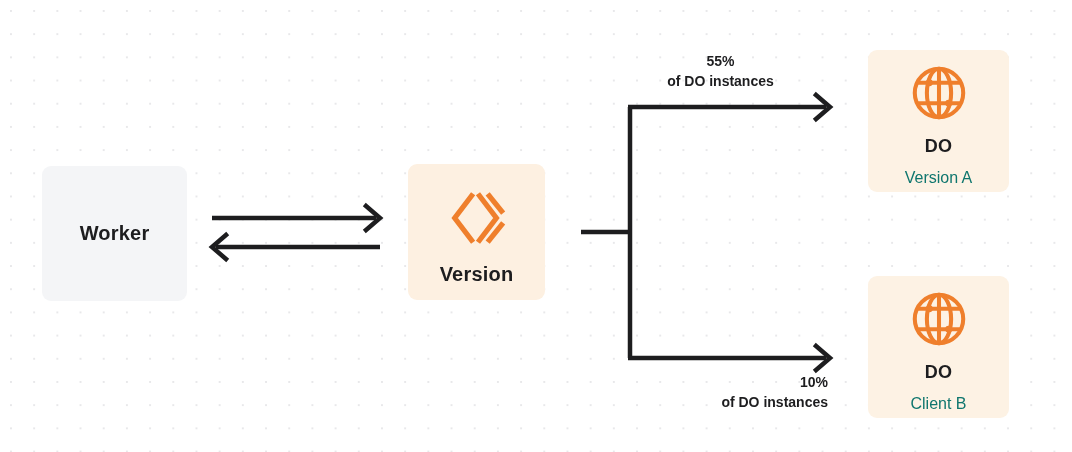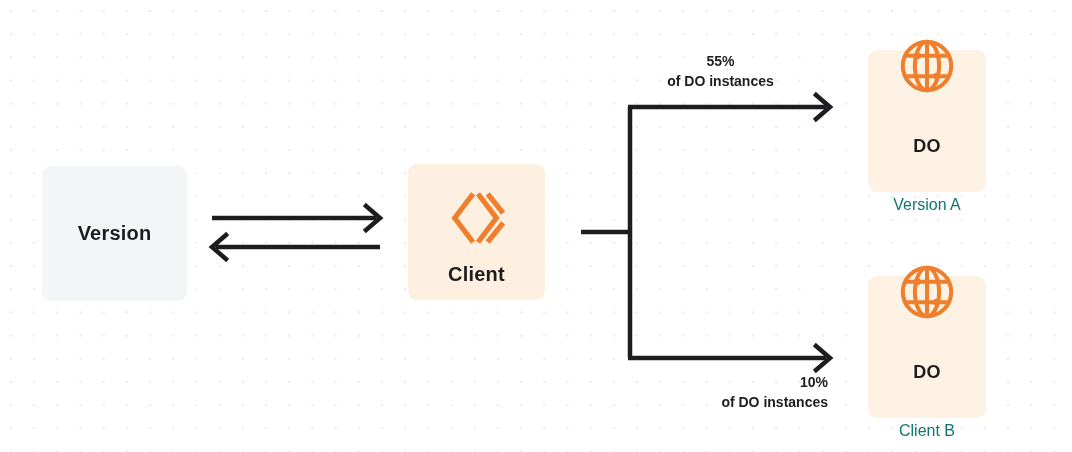--- a/index.html
+++ b/index.html
@@ -57,25 +57,24 @@
     font-size: 20px;
     font-weight: bold;
     color: #1d1d1f;
     margin-top: 14px;
     letter-spacing: 0.2px;
   }
 
   
   .do-node {
     left: 868px;
-    width: 118px;
+    width: 141px;
     height: 142px;
     background: #fdf2e4;
     padding-top: 6px;
-    gap: 27px;
   }
   #do-node-a { top: 50px; }
   #do-node-b { top: 276px; }
   .do-node .node-title {
     font-size: 18px;
     font-weight: bold;
     color: #1d1d1f;
     margin-top: 12px;
     letter-spacing: 0.3px;
   }
@@ -141,35 +140,35 @@
       </g>
 
       <g>
         <line x1="628" y1="358" x2="826" y2="358"></line>
         <polyline points="816,346 830,358 816,370" stroke-linecap="square" stroke-linejoin="miter"></polyline>
       </g>
     </g>
   </svg>
 
   <div class="node" id="client-node">
-    <div class="node-title">Version</div>
+    <div class="node-title">Worker</div>
   </div>
 
   <div class="node" id="worker-node">
     <span class="icon-wrap">
       <svg width="62" height="62" viewBox="0 0 64 64" aria-hidden="true">
         <g fill="none" stroke="#ef7f2c" stroke-width="5.4" stroke-linejoin="miter" stroke-linecap="butt">
           <polyline points="28,7 9,32 28,57"></polyline>
           <polyline points="33,7 52,32 33,57"></polyline>
           <polyline points="43,7 59,27"></polyline>
           <polyline points="43,57 59,37"></polyline>
         </g>
       </svg>
     </span>
-    <div class="node-title">Client</div>
+    <div class="node-title">Version</div>
   </div>
 
   <div class="node do-node" id="do-node-a">
     <span class="icon-wrap">
       <svg width="62" height="62" viewBox="0 0 64 64" aria-hidden="true">
         <g fill="none" stroke="#ef7f2c" stroke-width="4.2">
           <circle cx="32" cy="32" r="25"></circle>
           <ellipse cx="32" cy="32" rx="12.5" ry="25"></ellipse>
           <line x1="32" y1="7" x2="32" y2="57"></line>
           <line x1="9.5" y1="21.5" x2="54.5" y2="21.5"></line>

